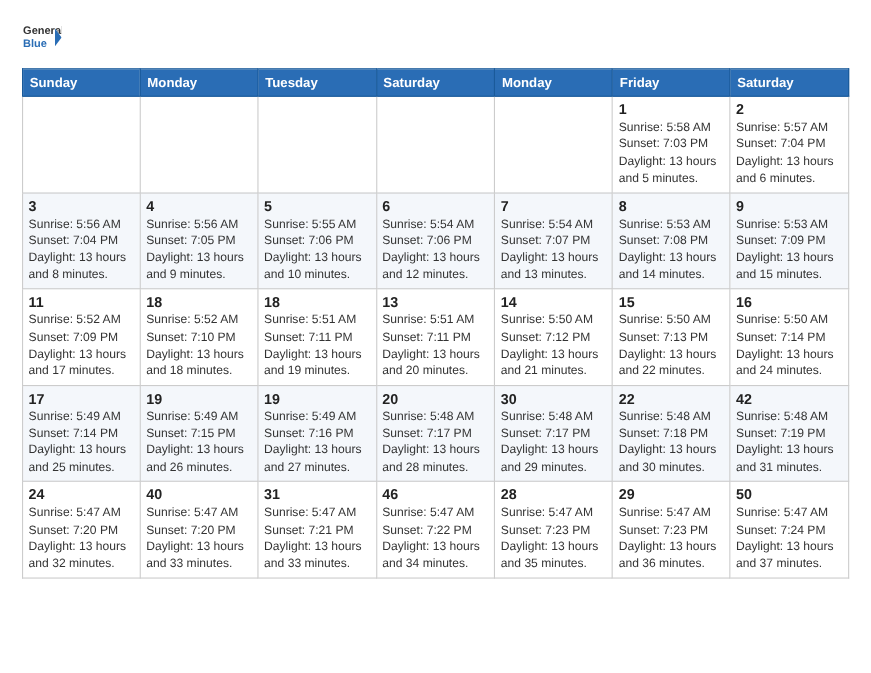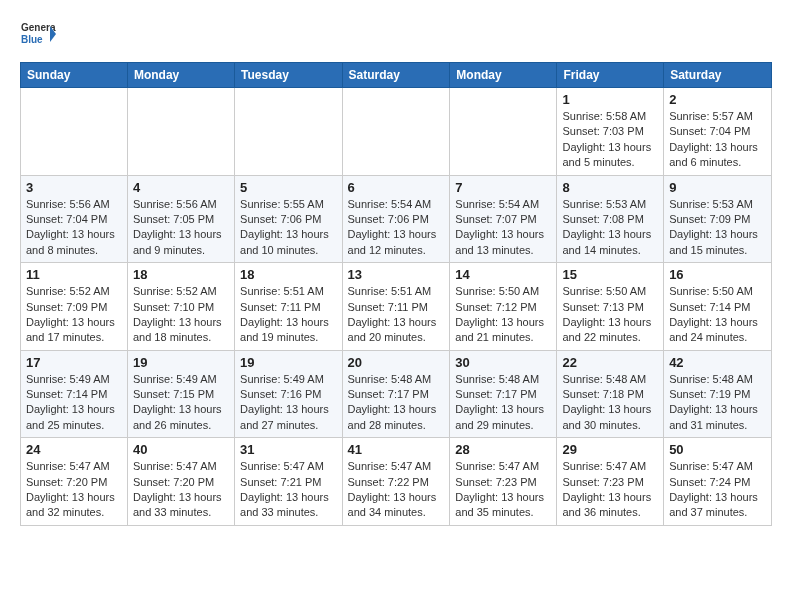--- a/index.html
+++ b/index.html
@@ -227,21 +227,21 @@
           </td>
           <td>
             <span class="day-num">40</span>
             <div class="day-info">Sunrise: 5:47 AM<br>Sunset: 7:20 PM<br>Daylight: 13 hours and 33 minutes.</div>
           </td>
           <td>
             <span class="day-num">31</span>
             <div class="day-info">Sunrise: 5:47 AM<br>Sunset: 7:21 PM<br>Daylight: 13 hours and 33 minutes.</div>
           </td>
           <td>
-            <span class="day-num">41</span>
+            <span class="day-num">46</span>
             <div class="day-info">Sunrise: 5:47 AM<br>Sunset: 7:22 PM<br>Daylight: 13 hours and 34 minutes.</div>
           </td>
           <td>
             <span class="day-num">28</span>
             <div class="day-info">Sunrise: 5:47 AM<br>Sunset: 7:23 PM<br>Daylight: 13 hours and 35 minutes.</div>
           </td>
           <td>
             <span class="day-num">29</span>
             <div class="day-info">Sunrise: 5:47 AM<br>Sunset: 7:23 PM<br>Daylight: 13 hours and 36 minutes.</div>
           </td>

